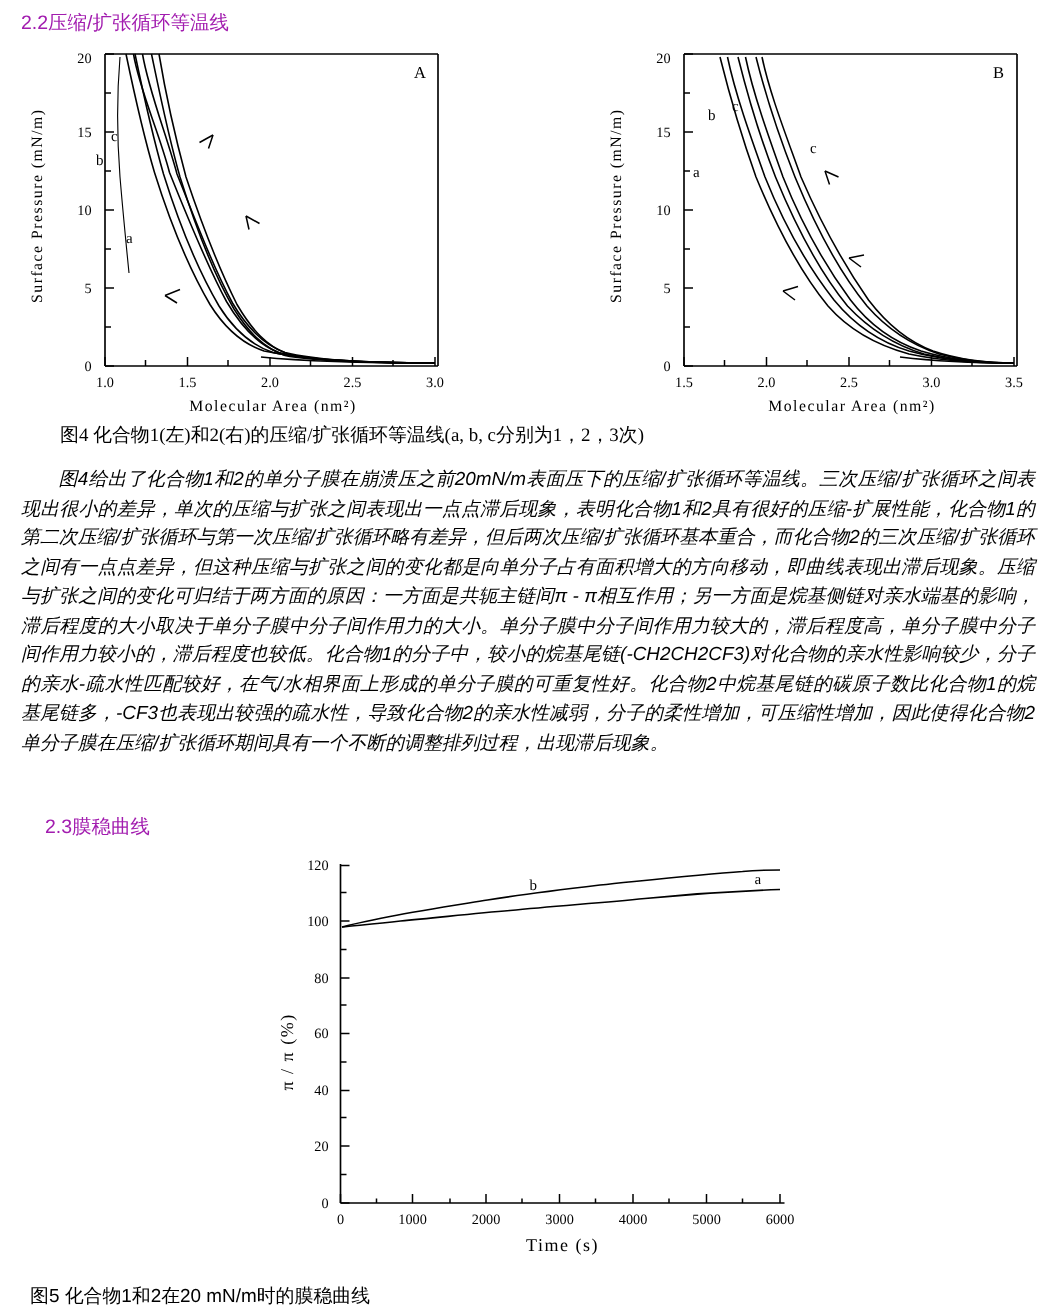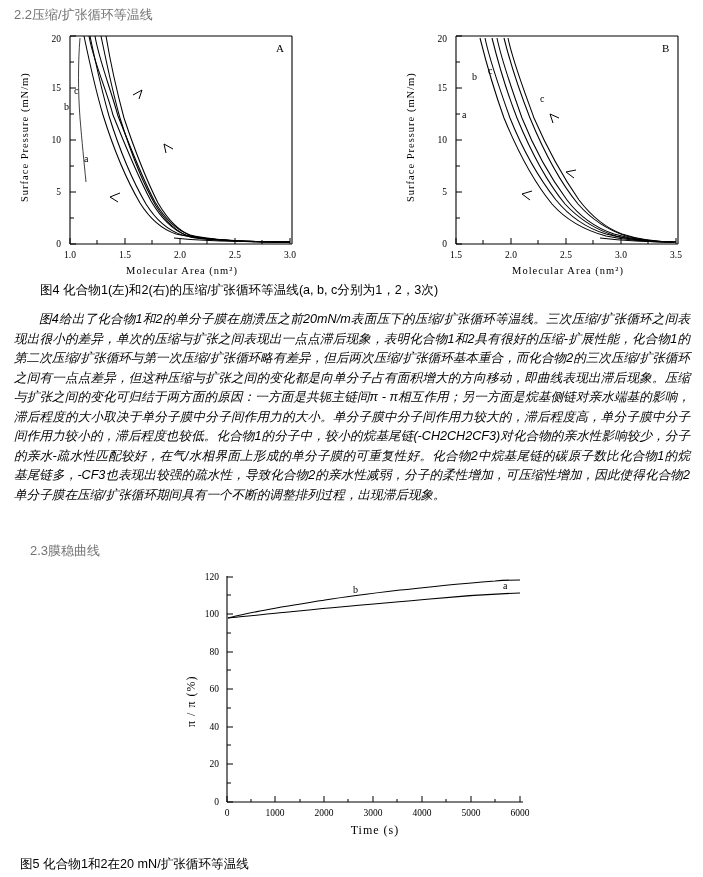--- a/index.html
+++ b/index.html
@@ -8,21 +8,21 @@
     background:#ffffff;
     font-family:"Liberation Sans", sans-serif;
     font-size:12.5px;
     color:#000;
     position:relative;
     overflow:hidden;
   }
   .sec-title{
     position:absolute;
     font-size:13px;
-    color:#737373;
+    color:#a21caf;
   }
   .para{
     position:absolute;
     left:14px;
     width:676px;
     font-size:12.6px;
     line-height:19.5px;
     text-align:justify;
     color:#000;
     font-style:italic;
@@ -179,21 +179,21 @@
   </g>
 
   <text class="mark" x="72" y="58">b</text>
   <text class="mark" x="88" y="52">c</text>
   <text class="mark" x="62" y="96">a</text>
   <text class="mark" x="140" y="80">c</text>
   <text class="panel-lbl" x="262" y="30">B</text>
 </svg>
 </div>
 
-<div class="cap" style="left:40px;top:282px;">图4 化合物1(左)和2(右)的压缩/扩张循环等温线(a, b, c分别为1，2，3次)</div>
+<div class="cap" style="left:40px;top:282px;font-family:Liberation Serif, serif;">图4 化合物1(左)和2(右)的压缩/扩张循环等温线(a, b, c分别为1，2，3次)</div>
 
 <div class="para" style="top:310px;text-indent:25px;">图4给出了化合物1和2的单分子膜在崩溃压之前20mN/m表面压下的压缩/扩张循环等温线。三次压缩/扩张循环之间表现出很小的差异，单次的压缩与扩张之间表现出一点点滞后现象，表明化合物1和2具有很好的压缩-扩展性能，化合物1的第二次压缩/扩张循环与第一次压缩/扩张循环略有差异，但后两次压缩/扩张循环基本重合，而化合物2的三次压缩/扩张循环之间有一点点差异，但这种压缩与扩张之间的变化都是向单分子占有面积增大的方向移动，即曲线表现出滞后现象。压缩与扩张之间的变化可归结于两方面的原因：一方面是共轭主链间π - π相互作用；另一方面是烷基侧链对亲水端基的影响，滞后程度的大小取决于单分子膜中分子间作用力的大小。单分子膜中分子间作用力较大的，滞后程度高，单分子膜中分子间作用力较小的，滞后程度也较低。化合物1的分子中，较小的烷基尾链(-CH2CH2CF3)对化合物的亲水性影响较少，分子的亲水-疏水性匹配较好，在气/水相界面上形成的单分子膜的可重复性好。化合物2中烷基尾链的碳原子数比化合物1的烷基尾链多，-CF3也表现出较强的疏水性，导致化合物2的亲水性减弱，分子的柔性增加，可压缩性增加，因此使得化合物2单分子膜在压缩/扩张循环期间具有一个不断的调整排列过程，出现滞后现象。</div>
 
 <div class="sec-title" style="left:30px;top:542px;">2.3膜稳曲线</div>
 
 <div class="figwrap" style="left:175px;top:562px;">
 <svg width="370" height="280" viewBox="0 0 370 280">
   <text class="axlbl" transform="translate(20,165) rotate(-90)" style="font-size:12px;">π / π (%)</text>
   <line class="axis-line" x1="52" y1="14" x2="52" y2="240"></line>
   <line class="axis-line" x1="52" y1="240" x2="348" y2="240"></line>
@@ -245,13 +245,13 @@
 
   <path class="curve" d="M53,56 C60,54 70,52 85,49 C105,45 125,42 150,38 C175,34 200,31 225,28 C255,25 290,21 320,19 C330,18 340,18 345,18"></path>
 
   <path class="curve" d="M53,56 C62,55 75,54 92,52 C115,50 140,47 165,45 C195,42 225,40 255,37 C285,34 315,32 345,31"></path>
 
   <text class="mark" x="178" y="31">b</text>
   <text class="mark" x="328" y="27">a</text>
 </svg>
 </div>
 
-<div class="cap" style="left:20px;top:856px;">图5 化合物1和2在20 mN/扩张循环等温线</div>
+<div class="cap" style="left:20px;top:856px;">图5 化合物1和2在20 mN/m时的膜稳曲线</div>
 
 </body></html>

